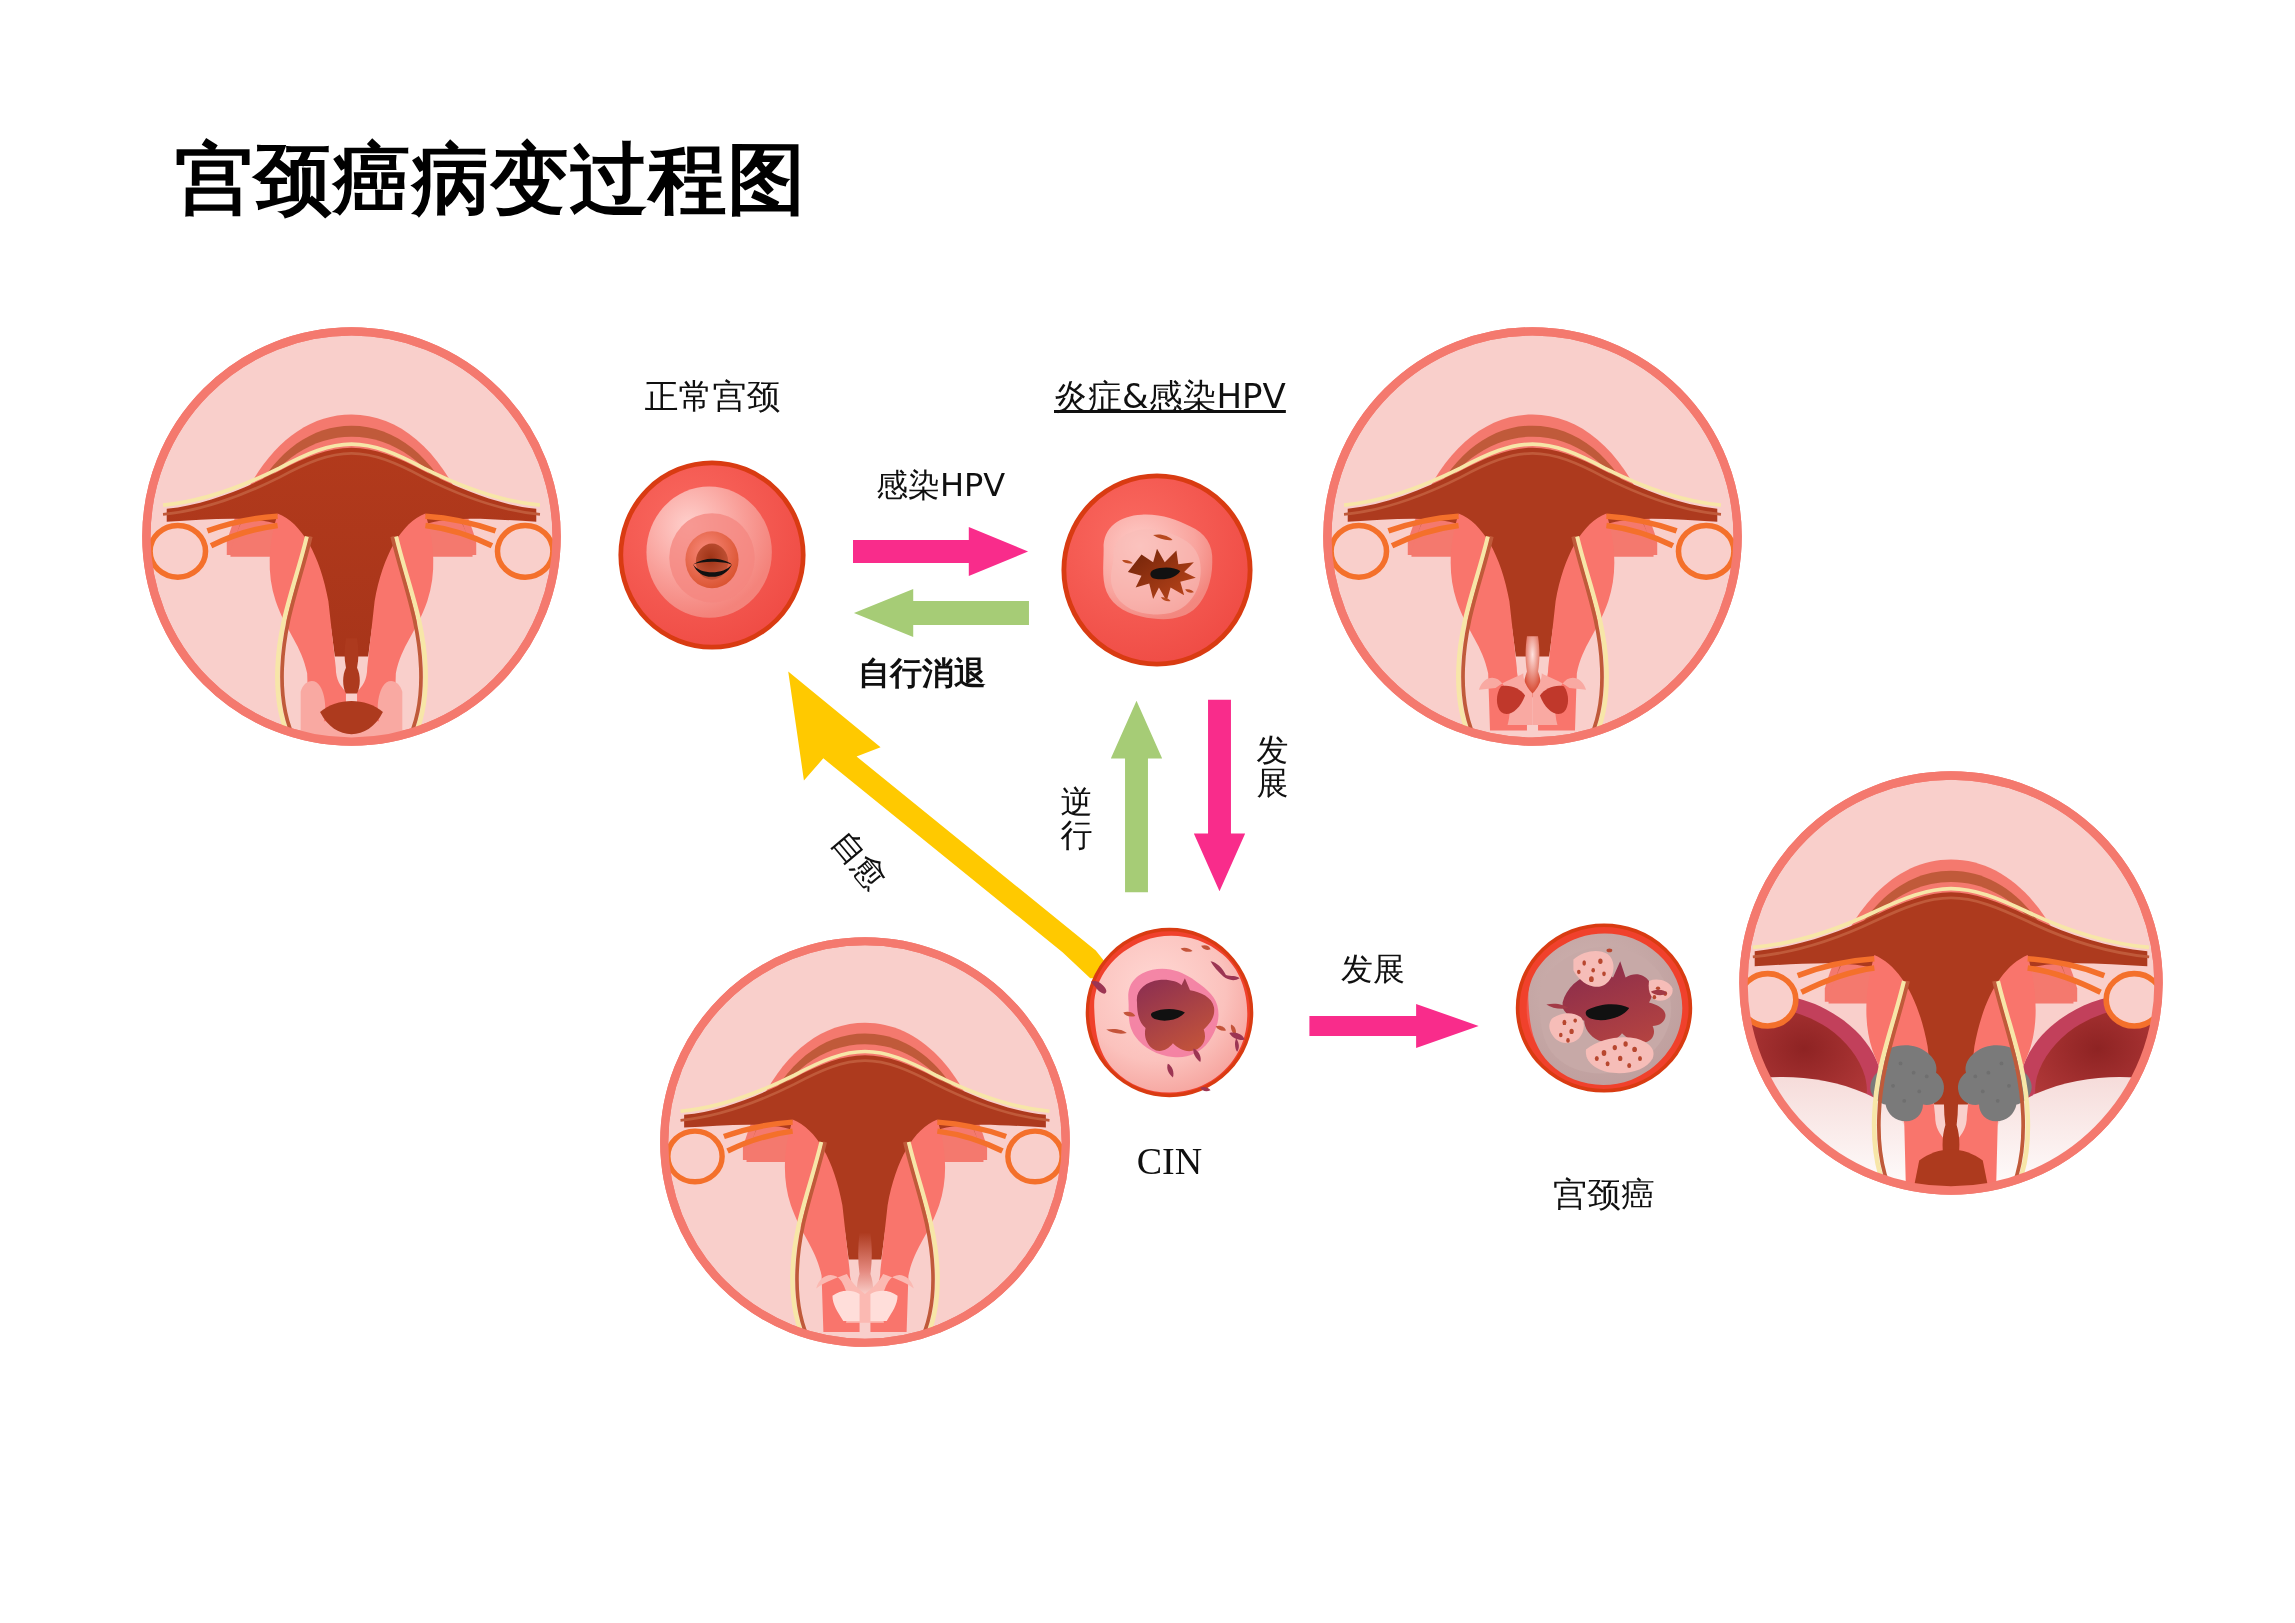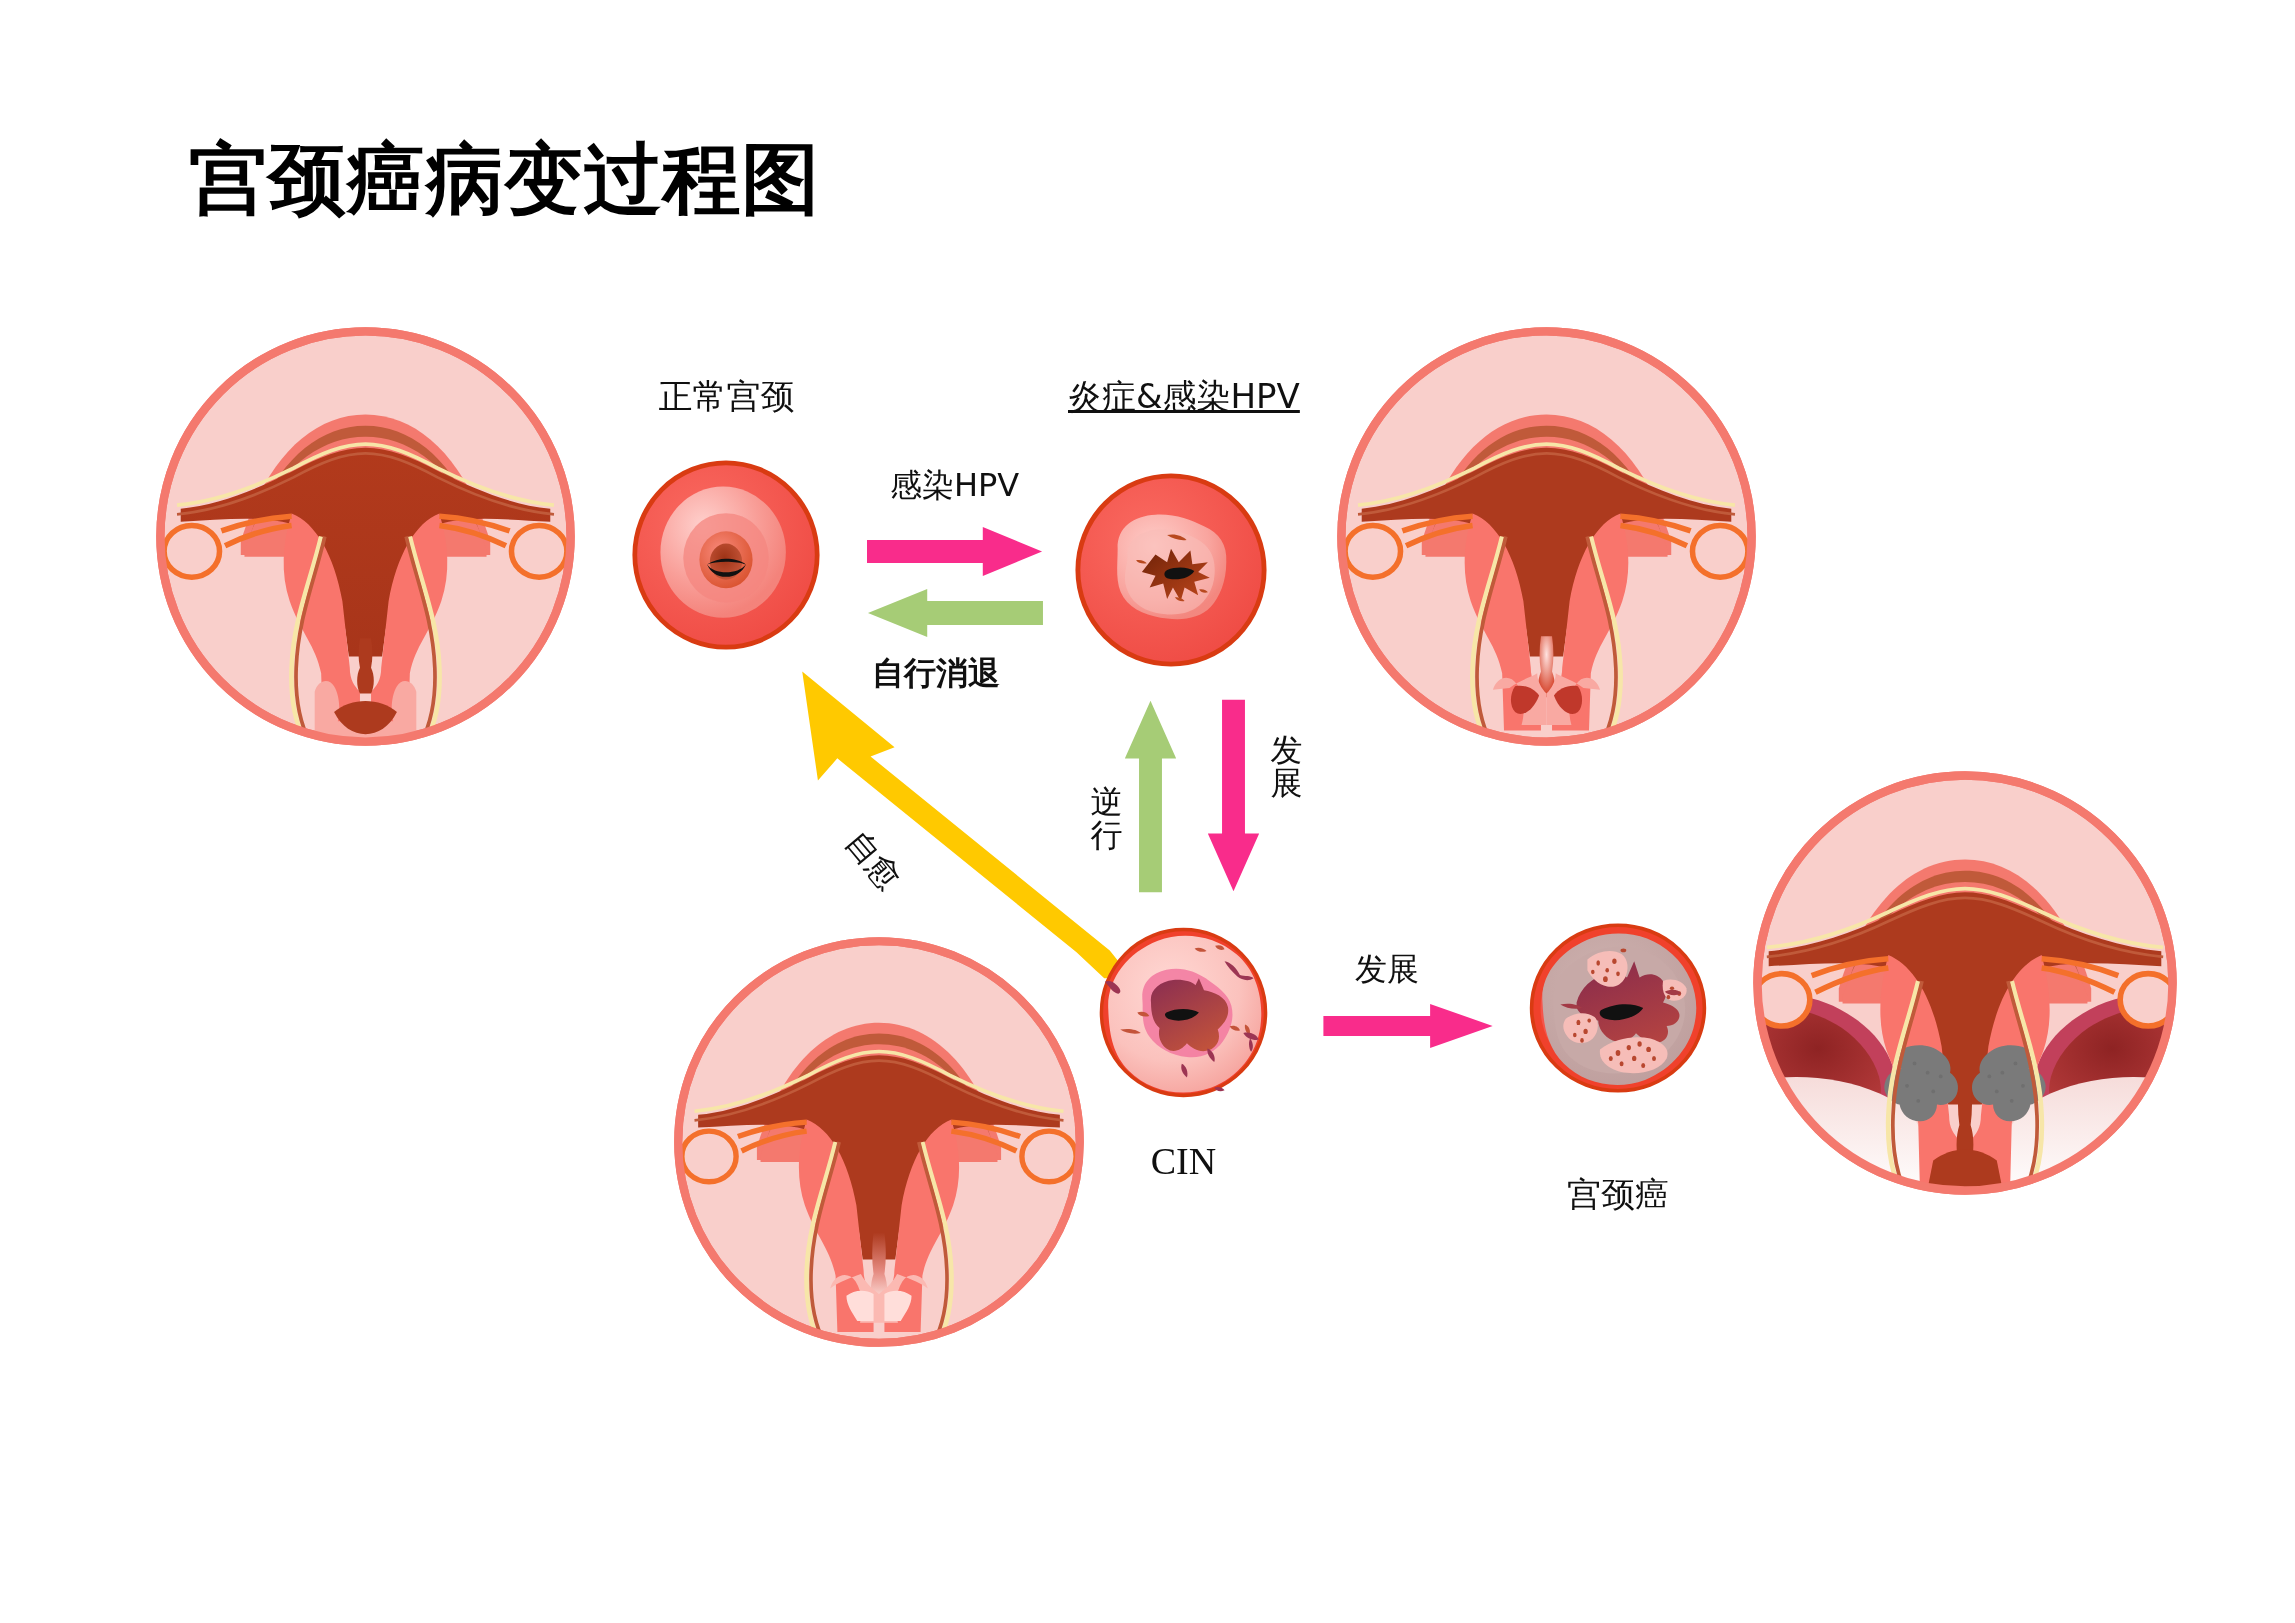--- a/index.html
+++ b/index.html
@@ -1,21 +1,21 @@
 <!DOCTYPE html>
 <html style="font-size:7.4px"><head>
 <meta charset="utf-8">
 <style>
   html,body{margin:0;padding:0;background:#ffffff;}
   body{
     width:2295px;height:1623px;position:relative;overflow:hidden;
     font-family:"Liberation Sans","DejaVu Sans",sans-serif;
     background:#ffffff;
   }
-  #stage{position:absolute;left:14px;top:0;width:1838px;height:1623px;}
+  #stage{position:absolute;left:0;top:0;width:1838px;height:1623px;}
   .abs{position:absolute;}
 
   #page-title{
     left:175px; top:139px;
     font-size:78px; font-weight:bold; color:#000000;
     letter-spacing:0.9px; line-height:1.05;
     font-family:"DejaVu Sans","Liberation Sans",sans-serif;
     white-space:nowrap;
   }
 
@@ -258,21 +258,21 @@
       </g>
       <circle cx="230" cy="230" r="222" fill="none" stroke="#F4796E" stroke-width="9"></circle>
     </svg>
   </div>
 
   <div class="abs" style="left:1109px;top:699px;width:55px;height:194px;">
     <svg width="55" height="194" viewBox="0 0 120 420">
       <path d="M35,420 L35,128 L4,128 L60,2 L116,128 L85,128 L85,420 Z" fill="#A6CC76"></path>
     </svg>
   </div>
-  <div class="abs vert-label" style="left:1058px;top:786px;margin-left:16px;">逆行</div>
+  <div class="abs vert-label" style="left:1058px;top:786px;">逆行</div>
 
   <div class="abs" style="left:1192px;top:699px;width:55px;height:194px;">
     <svg width="55" height="194" viewBox="0 0 120 420">
       <path d="M35,0 L35,292 L4,292 L60,418 L116,292 L85,292 L85,0 Z" fill="#F92C8B"></path>
     </svg>
   </div>
   <div class="abs vert-label" style="left:1254px;top:734px;">发展</div>
 
   <div class="abs" style="left:777px;top:666px;width:342px;height:314px;">
     <svg width="342" height="314" viewBox="0 0 740 680">

